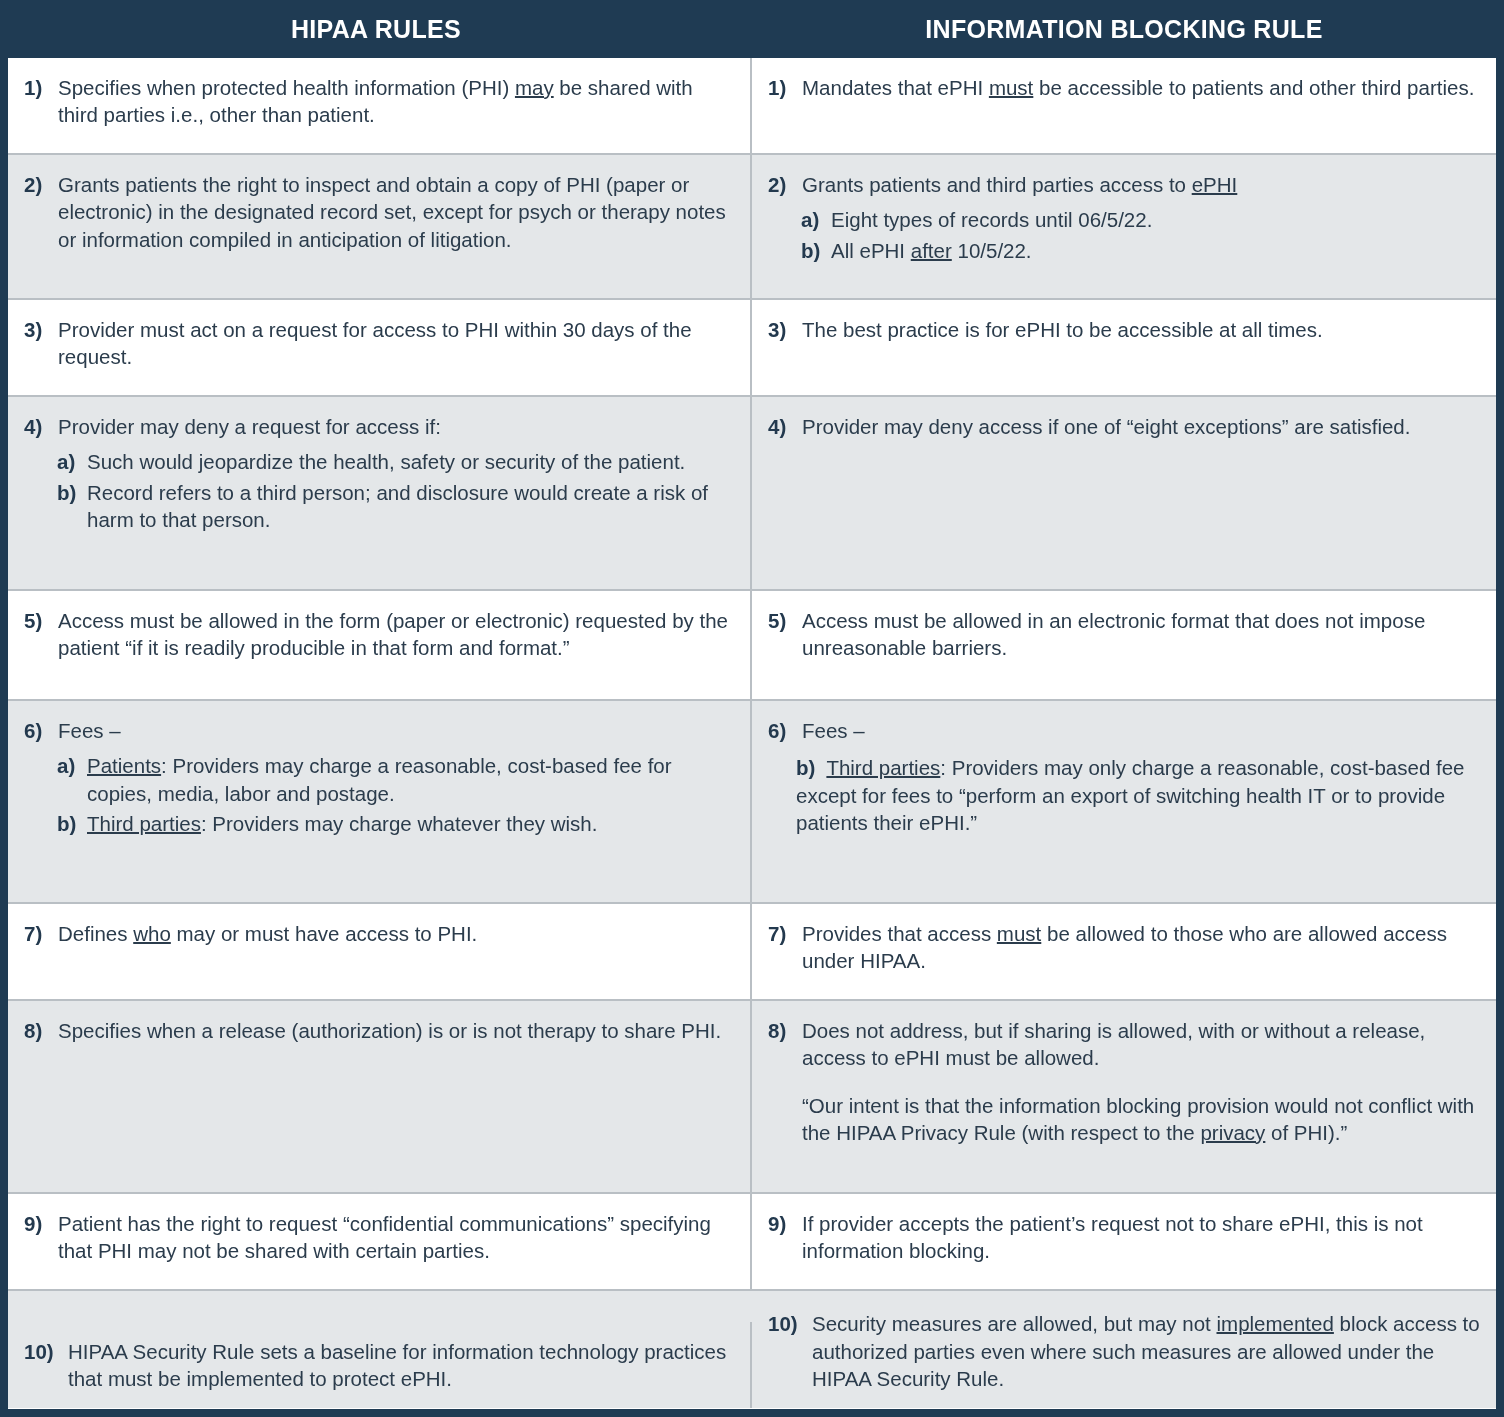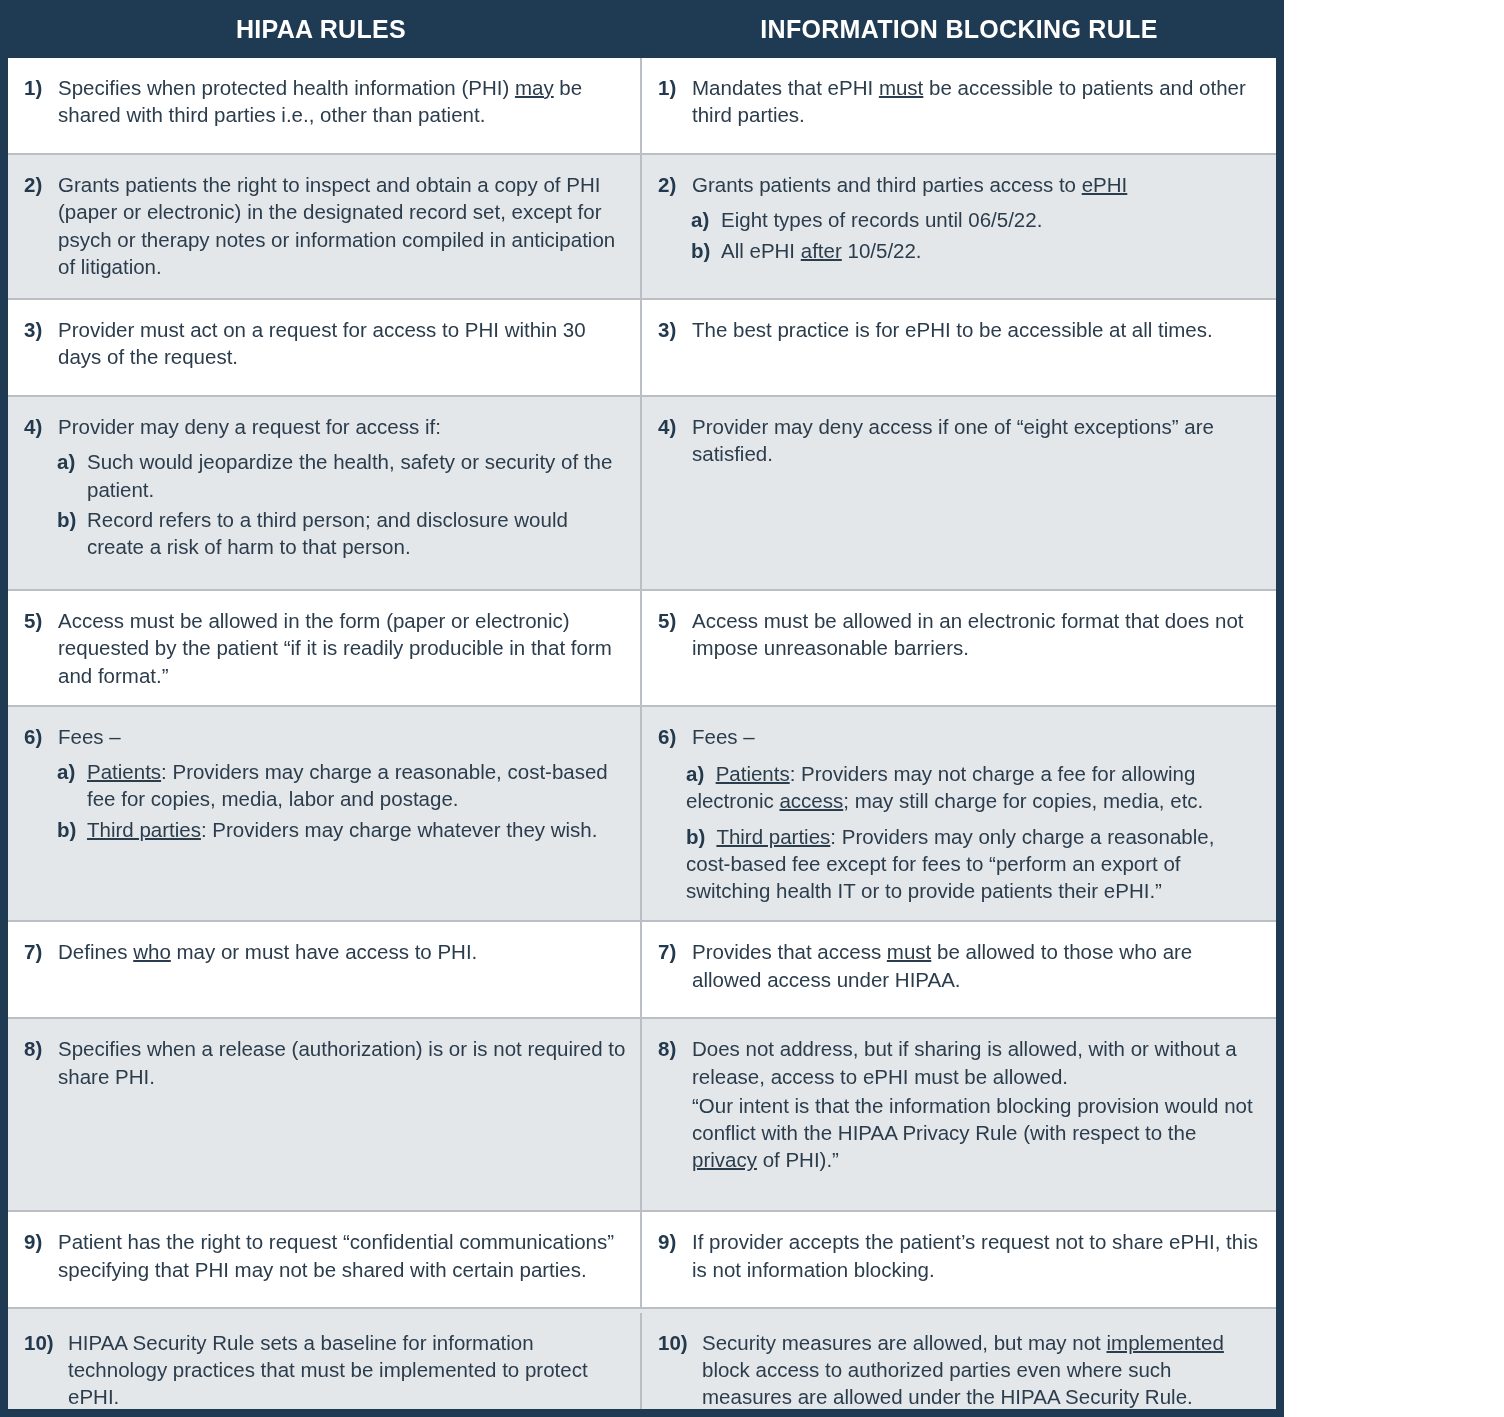--- a/index.html
+++ b/index.html
@@ -6,21 +6,21 @@
     margin: 0;
     padding: 0;
     background: #ffffff;
   }
   body {
     font-family: "Liberation Sans", sans-serif;
     -webkit-font-smoothing: antialiased;
   }
 
   .sheet {
-    width: 1284px;
+    width: 1504px;
     height: 1417px;
     box-sizing: border-box;
     background: #ffffff;
     border-left: 8px solid #1f3b53;
     border-right: 8px solid #1f3b53;
     border-bottom: 8px solid #1f3b53;
     border-top: 0;
     position: relative;
     overflow: hidden;
   }
@@ -70,21 +70,21 @@
   }
 
   
   .item {
     display: flex;
     align-items: flex-start;
     font-size: 20.5px;
     color: #2b3c4c;
     line-height: 1.33;
   }
-  .item + .item { margin-top: 2px; }
+  .item + .item { margin-top: 20px; }
 
   .marker {
     font-weight: bold;
     flex: 0 0 auto;
     min-width: 34px;
     text-align: left;
     color: #23394e;
   }
   .marker.wide { min-width: 44px; }
   .text { flex: 1 1 auto; }
@@ -256,21 +256,20 @@
             <span class="text"><u>Third parties</u><span>: Providers may charge whatever they wish.</span></span>
           </div>
         </div>
       </div>
       <div class="tcell right">
         <div class="item">
           <span class="marker">6)</span>
           <span class="text">Fees –</span>
         </div>
         <div class="sub-flow">
-          <p><b>a)</b>&nbsp; <u>Patients</u><span>: Providers may not charge a fee for allowing electronic </span><u>access</u><span>; may still charge for copies, media, etc.</span></p>
           <p><b>b)</b>&nbsp; <u>Third parties</u><span>: Providers may only charge a reasonable, cost-based fee except for fees to “perform an export of switching health IT or to provide patients their ePHI.”</span></p>
         </div>
       </div>
     </div>
 
     <div class="trow plain h7">
       <div class="tcell left">
         <div class="item">
           <span class="marker">7)</span>
           <span class="text"><span>Defines </span><u>who</u><span> may or must have access to PHI.</span></span>
@@ -281,21 +280,21 @@
           <span class="marker">7)</span>
           <span class="text"><span>Provides that access </span><u>must</u><span> be allowed to those who are allowed access under HIPAA.</span></span>
         </div>
       </div>
     </div>
 
     <div class="trow shade h8">
       <div class="tcell left">
         <div class="item">
           <span class="marker">8)</span>
-          <span class="text">Specifies when a release (authorization) is or is not required to share PHI.</span>
+          <span class="text">Specifies when a release (authorization) is or is not therapy to share PHI.</span>
         </div>
       </div>
       <div class="tcell right">
         <div class="item">
           <span class="marker">8)</span>
           <span class="text">Does not address, but if sharing is allowed, with or without a release, access to ePHI must be allowed.</span>
         </div>
         <div class="item para" style="padding-left:34px">
           <span class="text"><span>“Our intent is that the information blocking provision would not conflict with the HIPAA Privacy Rule (with respect to the </span><u>privacy</u><span> of PHI).”</span></span>
         </div>

